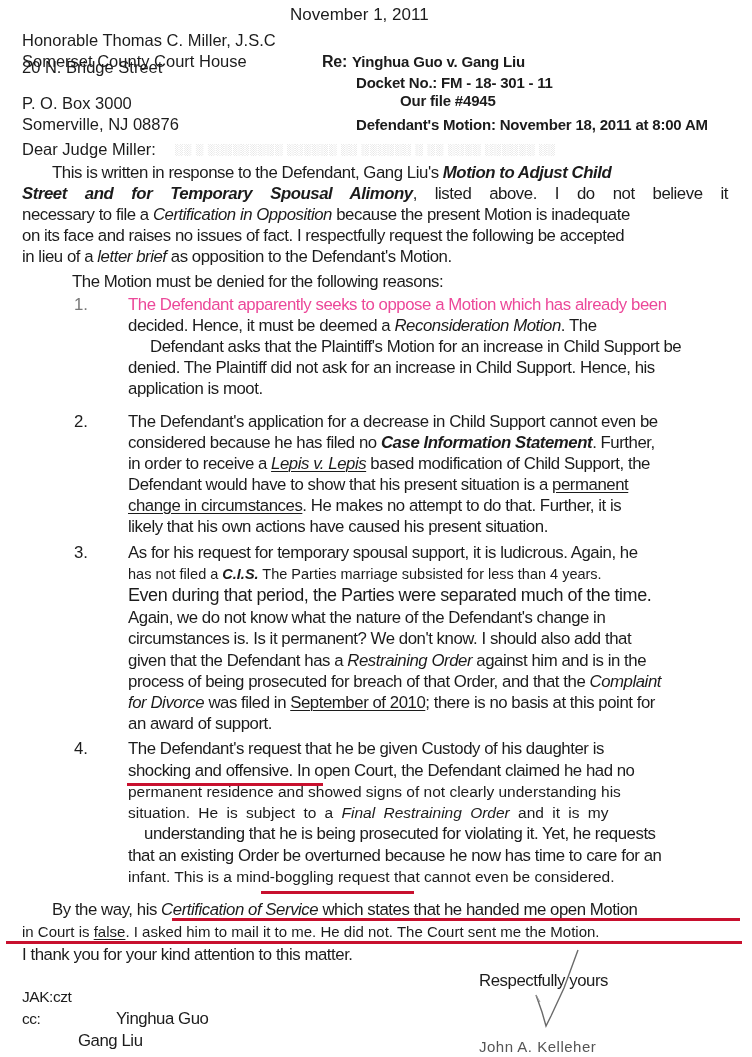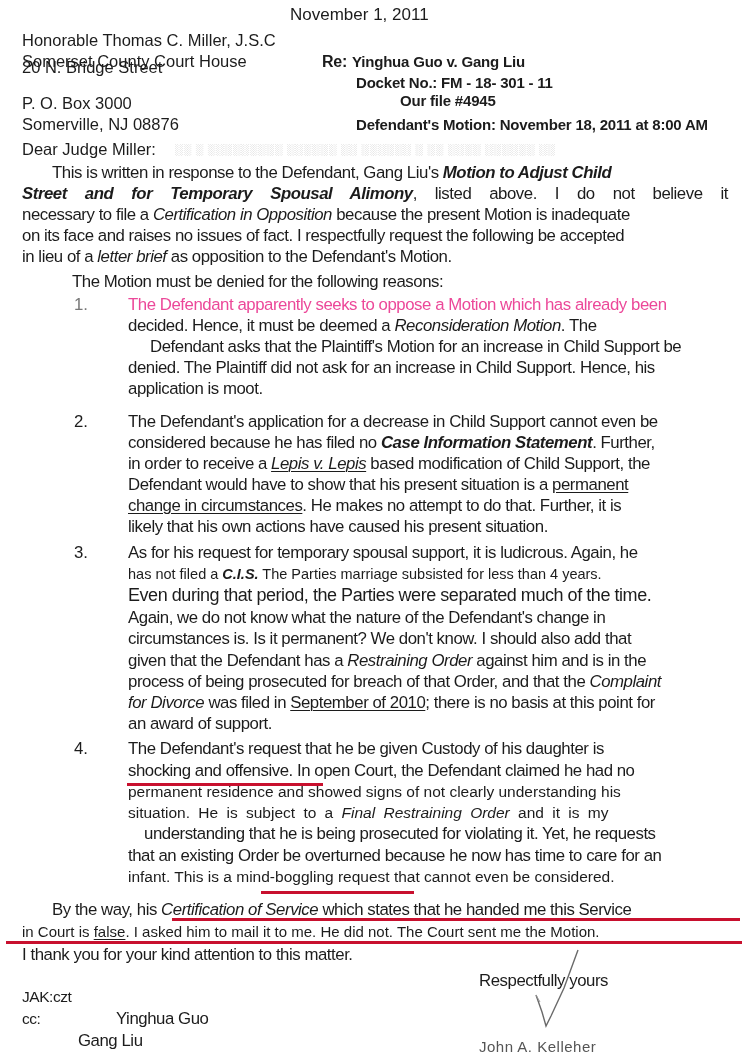--- a/index.html
+++ b/index.html
@@ -124,21 +124,21 @@
   </div>
   <div class="para-line cond" style="left:128px; top:823px;margin-left:16px;">understanding that he is being prosecuted for violating it.  Yet, he requests</div>
   <div class="para-line cond" style="left:128px; top:845px;">that an existing Order be overturned because he now has time to care for an</div>
   <div class="para-line" style="left:128px; top:866px; font-size:15.5px;">
     <span>infant.  This is a </span><span>mind-boggling request</span><span> that cannot even be considered.</span>
   </div>
 </div>
 
 <div>
   <div class="para-line cond" style="left:52px; top:899px;">
-    <span>By the way, </span><span>his </span><span class="it">Certification of Service</span><span> which states that he handed me this Service</span>
+    <span>By the way, </span><span>his </span><span class="it">Certification of Service</span><span> which states that he handed me open Motion</span>
   </div>
   <div class="para-line" style="left:22px; top:921px; font-size:15px;">
     <span>in Court is </span><span class="ul">false</span><span>.  I asked him to mail it to me.  He did not.  The Court sent me the Motion.</span>
   </div>
 </div>
 
 <div class="red-line" style="left:127px; top:783px; width:196px;"></div>
 <div class="red-line" style="left:261px; top:891px; width:153px;"></div>
 <div class="red-line" style="left:172px; top:918px; width:568px;"></div>
 <div class="red-line" style="left:6px; top:941px; width:736px;"></div>

